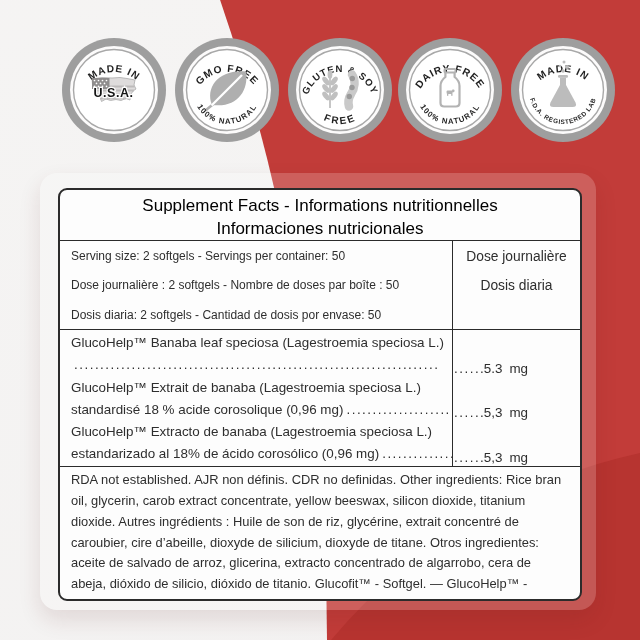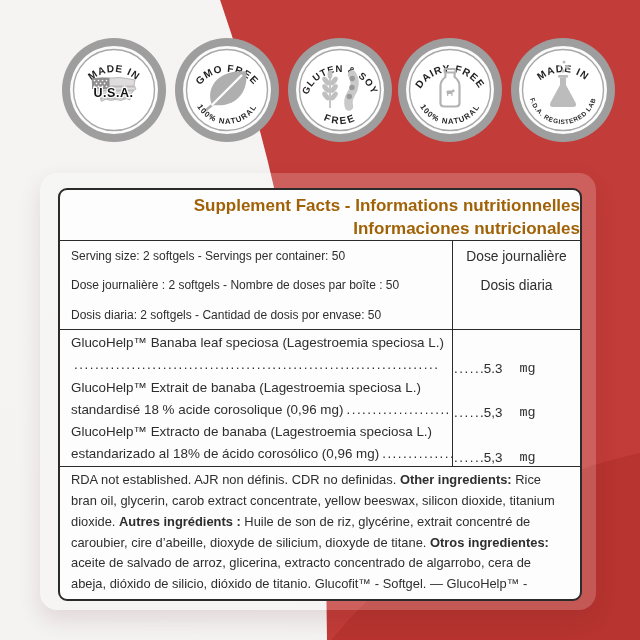--- a/index.html
+++ b/index.html
@@ -30,22 +30,22 @@
     box-shadow: 0 10px 22px rgba(90,25,22,0.12);
   }
 
   
   .factbox {
     position:absolute; left:58px; top:188px; width:524px; height:413px;
     background:#FDFDFD; border:2px solid #2B2B2B; border-radius:9px;
     display:flex; flex-direction:column; color:#2E2E2E; overflow:hidden;
   }
   .fact-header {
-    height:52px; padding-top:4px; text-align:right;
-    font-weight:bold; font-size:17px; line-height:23px; color:#a16207;
+    height:52px; padding-top:4px; text-align:center;
+    font-weight:normal; font-size:17px; line-height:23px; color:#000000;
     border-bottom:1.5px solid #2B2B2B;
   }
   .serving { display:flex; height:89px; border-bottom:1.5px solid #2B2B2B; }
   .serving-left { flex:1; padding:1px 6px 0 11px; font-size:12px; }
   .serving-left .srow { line-height:29.3px; white-space:nowrap; }
   .serving-right {
     width:128px; border-left:1.5px solid #2B2B2B; text-align:center;
     padding-top:1px; font-size:13.8px;
   }
   .serving-right .srow { line-height:29.3px; white-space:nowrap; }
@@ -53,27 +53,27 @@
   .ingredients { display:flex; height:136px; }
   .ing-left { flex:1; padding:2px 0 0 11px; font-size:13.4px; min-width:0; }
   .iline { line-height:22.3px; white-space:nowrap; overflow:hidden; }
   .iline.flexline { display:flex; }
   .sp { }
   .leader { flex:1; overflow:hidden; white-space:nowrap; letter-spacing:1.5px; margin-left:3px; }
   .vcol { width:128px; border-left:1.5px solid #2B2B2B; padding-top:2px; }
   .vrow { height:44.6px; display:flex; align-items:flex-end; font-size:13.4px;
           padding:0 0 1px 1px; white-space:nowrap; overflow:hidden; }
   .vdots { letter-spacing:1.5px; }
-  .vunit { margin-left:17px;font-family:Liberation Mono, monospace; }
+  .vunit { margin-left:7px; }
 
   .footerbox {
     flex:1; border-top:1.5px solid #2B2B2B; padding:3px 11px 0 11px;
     font-size:12.9px; line-height:20.9px; text-align:left;
   }
-  .footerbox .b { font-weight:bold; }
+  .footerbox .b { font-weight:normal; }
 
   
   .badge { position:absolute; width:106px; height:106px; top:37px; }
   .badge svg { width:106px; height:106px; display:block; }
   .b1 { left:61px; } .b2 { left:174px; } .b3 { left:287px; } .b4 { left:397px; } .b5 { left:510px; }
 </style>
 </head>
 <body>
 
 <div class="stage">

